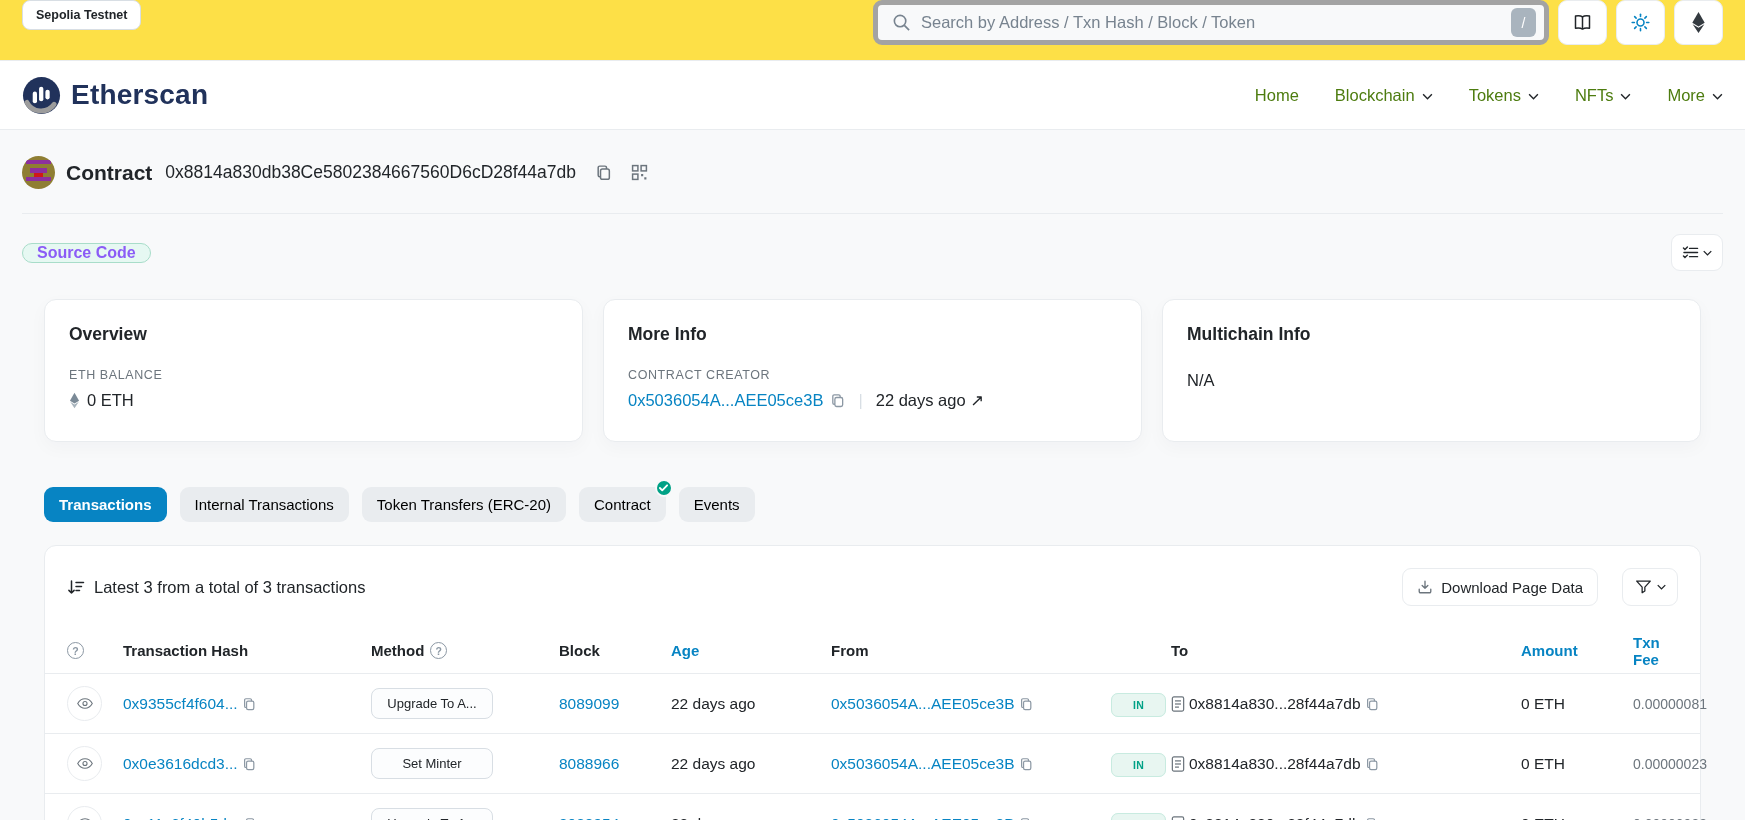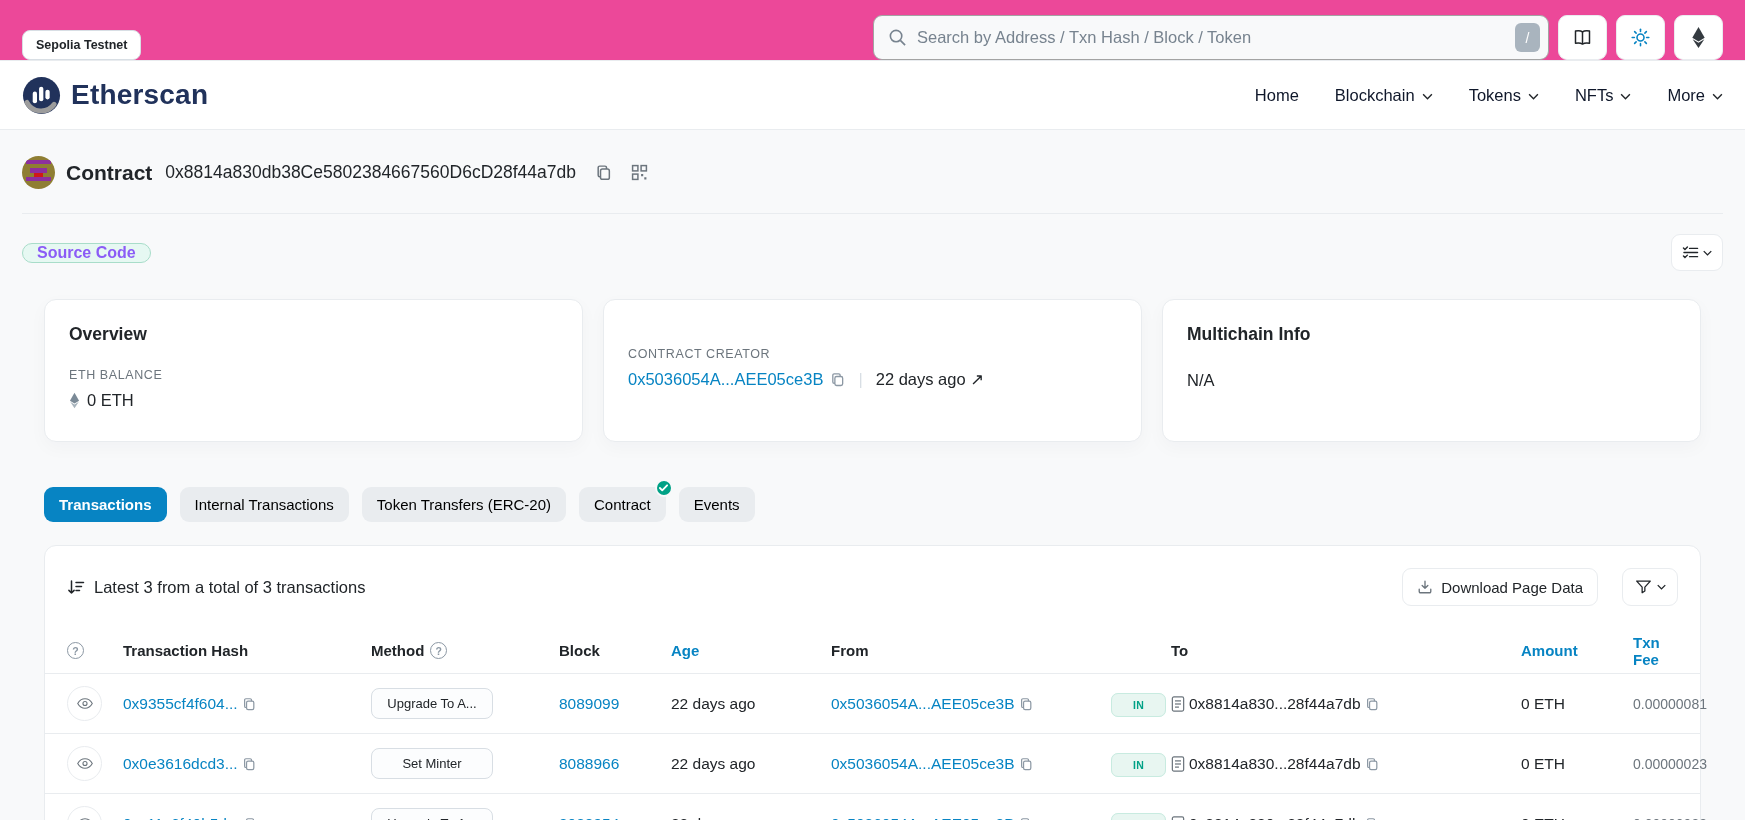--- a/index.html
+++ b/index.html
@@ -4,42 +4,42 @@
 <style>
   * { box-sizing: border-box; margin: 0; padding: 0; }
   html,body { width:1745px; height:820px; overflow:hidden; }
   body {
     font-family: "Liberation Sans", sans-serif;
     background:#f8f9fa; color:#212529; font-size:15px;
   }
   svg { display:block; }
 
   
-  .topbar { background:#ec4899; height:61px; display:flex; align-items:flex-end;
+  .topbar { background:#fde047; height:61px; display:flex; align-items:flex-start;
     padding:0 22px; border-bottom:1px solid #e9ecef; }
   .net-badge { border:1px solid #d8dee4; background:#fff; border-radius:8px;
     padding:7px 13px; font-size:12.5px; font-weight:bold; color:#212529; cursor:pointer; }
   .top-right { margin-left:auto; display:flex; align-items:center; gap:9px; }
-  .search-wrap { width:676px; height:45px; background:#f8f9fa; border:1px solid #a3a3a3;
+  .search-wrap { width:676px; height:45px; background:#f8f9fa; border:5px solid #a3a3a3;
     border-radius:9px; display:flex; align-items:center; padding:0 8px 0 14px; }
   .search-wrap input { flex:1; border:none; outline:none; background:transparent;
     font-size:16.5px; color:#212529; font-family:"Liberation Sans",sans-serif; margin-left:10px; }
   .search-wrap input::placeholder { color:#77838f; opacity:1; }
   .slash-key { background:#a9b4be; color:#fff; border-radius:6px; width:25px; height:29px;
     display:flex; align-items:center; justify-content:center; font-size:14px; }
   .icon-btn { width:49px; height:45px; background:#fff; border:1px solid #e9ecef;
     border-radius:9px; display:flex; align-items:center; justify-content:center; cursor:pointer; }
 
   
   .navbar { background:#fff; height:69px; display:flex; align-items:center;
     padding:0 22px; border-bottom:1px solid #e9ecef; }
   .brand { display:flex; align-items:center; gap:10px; cursor:pointer; }
   .brand-name { font-size:28px; font-weight:600; color:#21325b; letter-spacing:.2px; }
   .nav-items { margin-left:auto; display:flex; align-items:center; gap:36px; }
-  .nav-item { display:flex; align-items:center; gap:7px; font-size:16.5px; color:#0f172a; cursor:pointer; }
+  .nav-item { display:flex; align-items:center; gap:7px; font-size:16.5px; color:#4d7c0f; cursor:pointer; }
   .nav-item .chev { margin-top:2px; }
 
   
   .hero { padding:26px 22px 0 22px; }
   .contract-row { display:flex; align-items:center; gap:11px; }
   .avatar { width:33px; height:33px; border-radius:50%; overflow:hidden; flex:0 0 auto; }
   .contract-label { font-size:21px; font-weight:bold; }
   .contract-address { font-size:17.5px; color:#212529; margin-left:2px; }
   .hero-icon { color:#6c757d; cursor:pointer; margin-left:8px; }
   .divider { border:none; border-top:1px solid #e9ecef; margin:24px 0 0 0; }
@@ -262,20 +262,21 @@
         <span>
           <svg width="11" height="17" viewBox="0 0 16 26">
             <path d="M8 1 L15 13.2 L8 17.4 L1 13.2 Z" fill="#7b8a97"></path>
             <path d="M8 19 L14.6 15 L8 25 L1.4 15 Z" fill="#a8b4bd"></path>
           </svg>
         </span>
         <span>0 ETH</span>
       </div>
     </div>
     <div class="card">
+      <div class="card-title">More Info</div>
       <div class="mini-label">CONTRACT CREATOR</div>
       <div class="value-row">
         <a class="link">0x5036054A...AEE05ce3B</a>
         <span class="copy-ic">
           <svg width="15" height="15" viewBox="0 0 16 16" fill="none" stroke="currentColor" stroke-width="1.4">
             <rect x="5.2" y="4.8" width="8.3" height="9.6" rx="1.8"></rect>
             <path d="M10.8 4.8V3.4A1.4 1.4 0 0 0 9.4 2H4.4A1.4 1.4 0 0 0 3 3.4v7.2A1.4 1.4 0 0 0 4.4 12h.8"></path>
           </svg>
         </span>
         <span class="sep">|</span>

